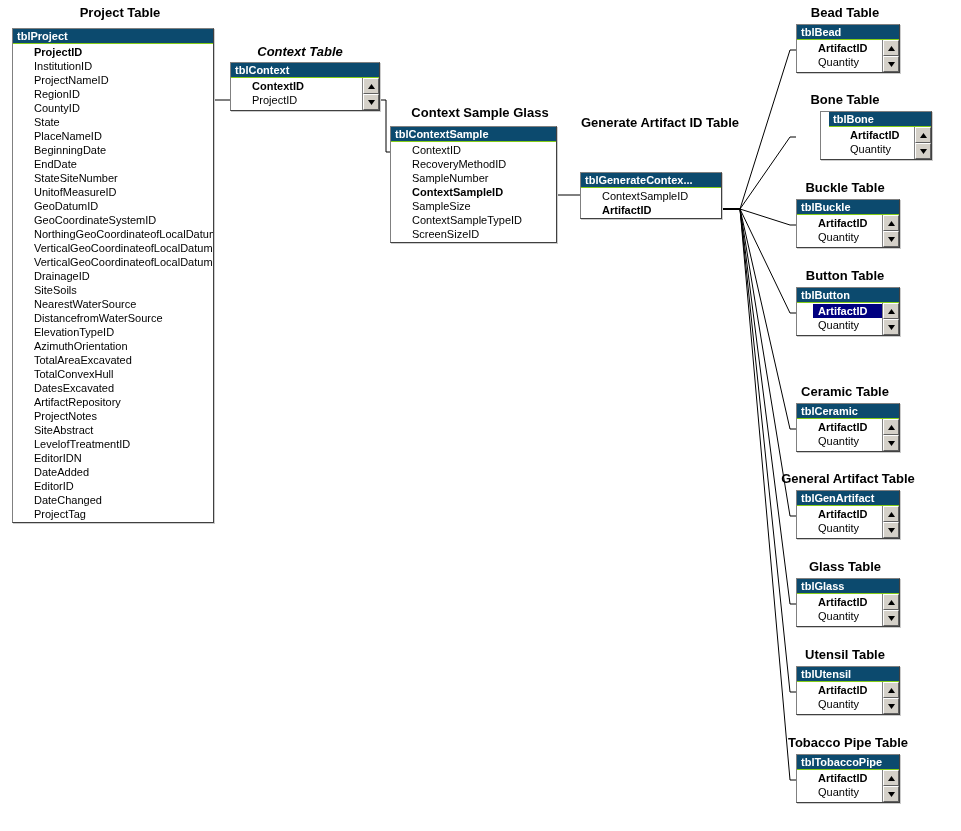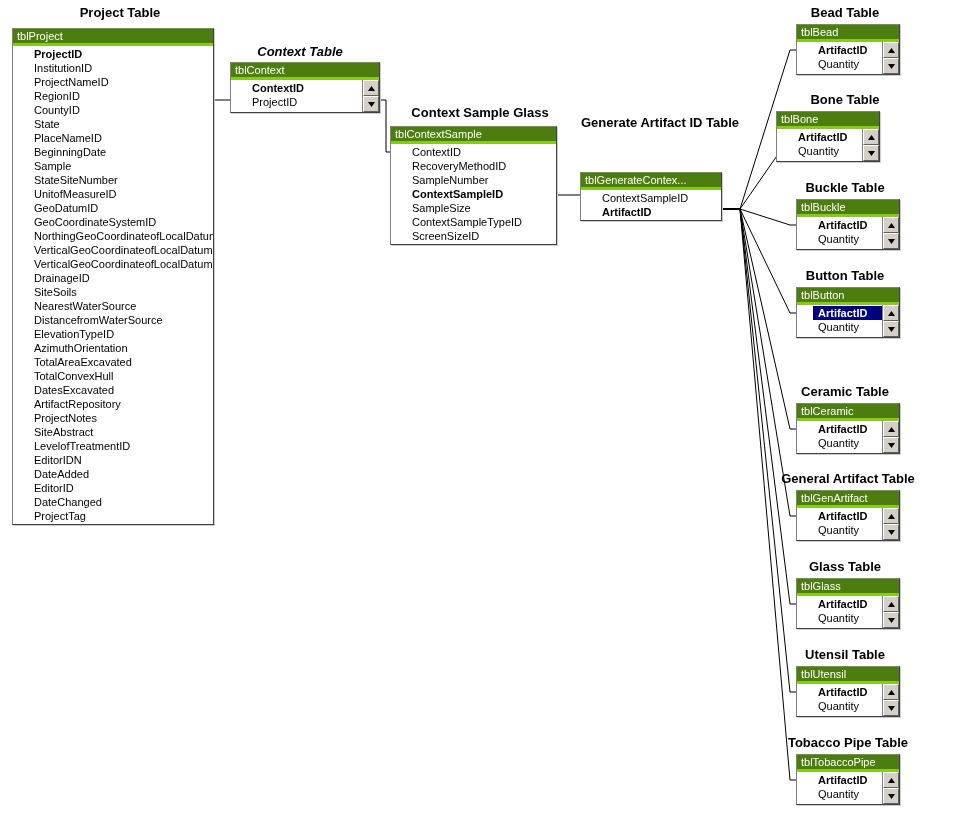--- a/index.html
+++ b/index.html
@@ -24,25 +24,25 @@
   }
   .entity {
     position: absolute;
     background: #ffffff;
     border: 1px solid #808080;
     border-right: 1px solid #404040;
     border-bottom: 1px solid #404040;
     box-shadow: 1px 1px 0 #ccc;
   }
   .entity-header {
-    background: #4d7c0f;
+    background: #0c4a6e;
     color: #ffffff;
-    font-weight: normal;
+    font-weight: bold;
     padding: 1px 4px;
-    border-bottom: 3px solid #84cc16;
+    border-bottom: 1px solid #84cc16;
     white-space: nowrap;
     overflow: hidden;
   }
   .entity-body {
     display: flex;
     flex-direction: row;
   }
   .field-list {
     flex: 1;
     padding: 1px 0;
@@ -127,21 +127,21 @@
       <div class="entity-body">
         <div class="field-list">
           <div class="field pk">ProjectID</div>
           <div class="field">InstitutionID</div>
           <div class="field">ProjectNameID</div>
           <div class="field">RegionID</div>
           <div class="field">CountyID</div>
           <div class="field">State</div>
           <div class="field">PlaceNameID</div>
           <div class="field">BeginningDate</div>
-          <div class="field">Sample</div>
+          <div class="field">EndDate</div>
           <div class="field">StateSiteNumber</div>
           <div class="field">UnitofMeasureID</div>
           <div class="field">GeoDatumID</div>
           <div class="field">GeoCoordinateSystemID</div>
           <div class="field">NorthingGeoCoordinateofLocalDatum</div>
           <div class="field">VerticalGeoCoordinateofLocalDatum</div>
           <div class="field">VerticalGeoCoordinateofLocalDatum</div>
           <div class="field">DrainageID</div>
           <div class="field">SiteSoils</div>
           <div class="field">NearestWaterSource</div>
@@ -221,21 +221,21 @@
             </svg>
           </div>
           <div class="spin-btn">
             <svg width="7" height="5">
               <polygon points="0,0 7,0 3.5,5" fill="#000"></polygon>
             </svg>
           </div>
         </div>
       </div>
     </div>
-    <div class="entity" style="left: 776px; top: 111px; width: 102px;">
+    <div class="entity" style="left: 820px; top: 111px; width: 102px; padding-left: 8px;">
       <div class="entity-header">tblBone</div>
       <div class="entity-body">
         <div class="field-list">
           <div class="field pk">ArtifactID</div>
           <div class="field">Quantity</div>
         </div>
         <div class="spinner" style="min-height: 32px;">
           <div class="spin-btn">
             <svg width="7" height="5">
               <polygon points="3.5,0 7,5 0,5" fill="#000"></polygon>

